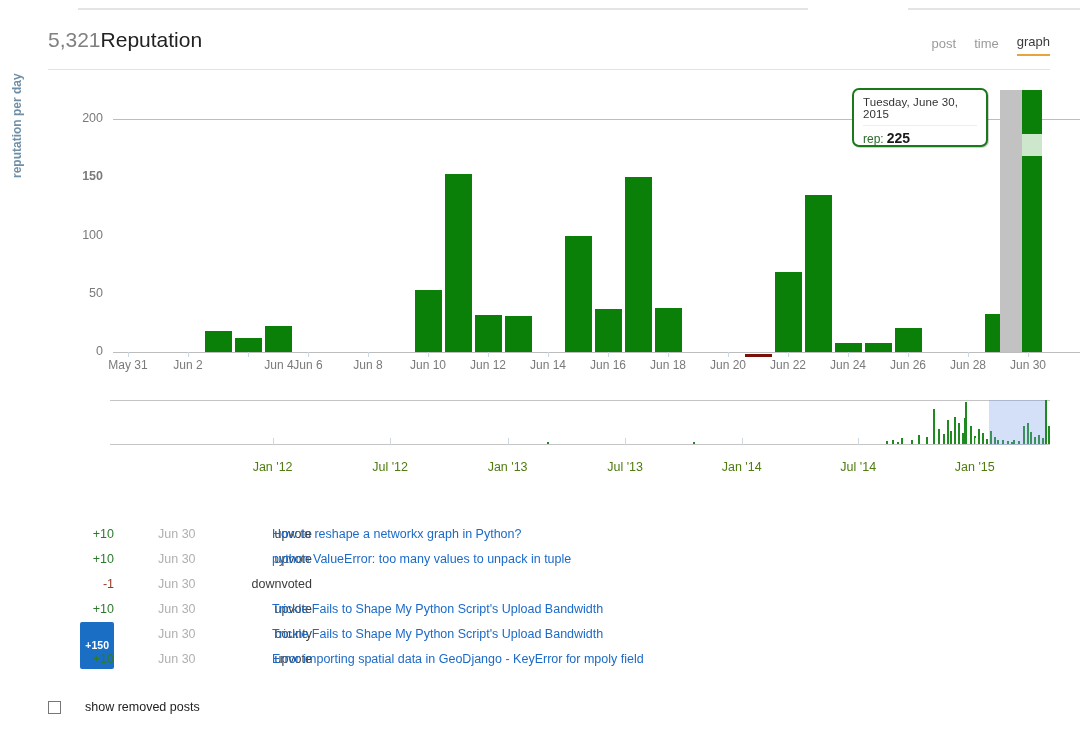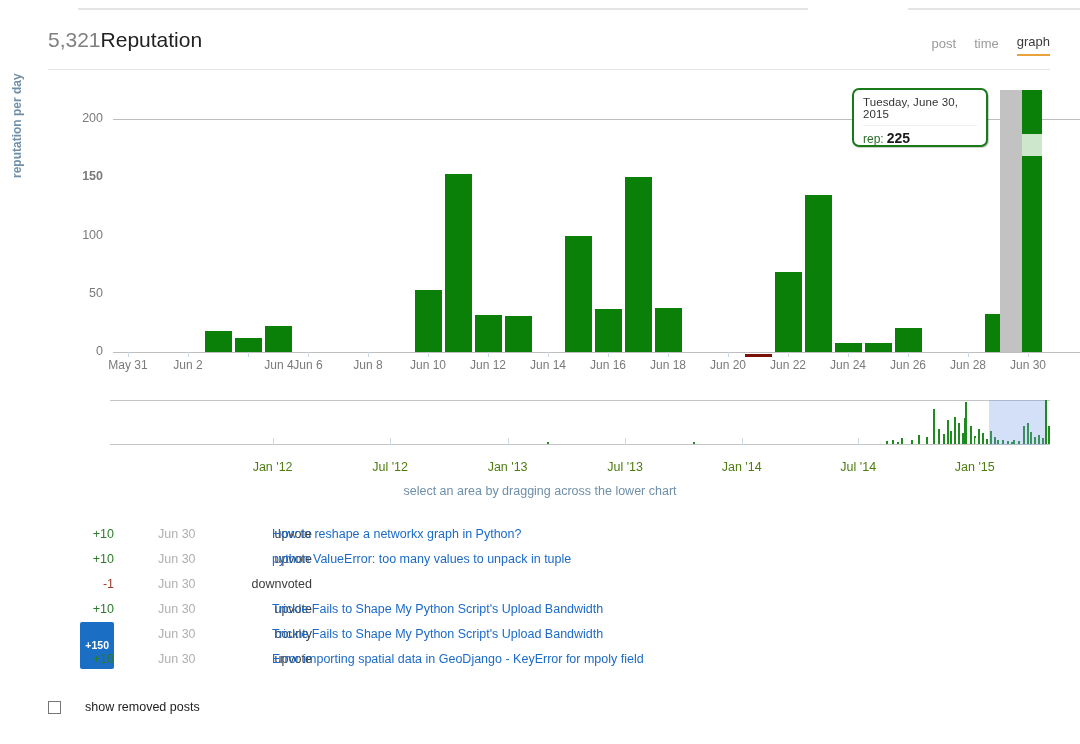--- a/index.html
+++ b/index.html
@@ -245,21 +245,20 @@
         <div class="ov-tick" style="left: 577.12px;">Jul '13</div>
         <div class="ov-tickmark" style="left: 693.68px;"></div>
         <div class="ov-tick" style="left: 693.68px;">Jan '14</div>
         <div class="ov-tickmark" style="left: 810.24px;"></div>
         <div class="ov-tick" style="left: 810.24px;">Jul '14</div>
         <div class="ov-tickmark" style="left: 926.8px;"></div>
         <div class="ov-tick" style="left: 926.8px;">Jan '15</div>
       </div>
   </div>
 
-  <div class="hint">select an area by dragging across the lower chart</div>
 
   <div class="list" id="list">
       <div class="row">
         <div class="c-rep">+10</div>
         <div class="c-date">Jun 30</div>
         <div class="c-type">upvote</div>
         <div class="c-link">How to reshape a networkx graph in Python?</div>
       </div>
       <div class="row">
         <div class="c-rep">+10</div>

